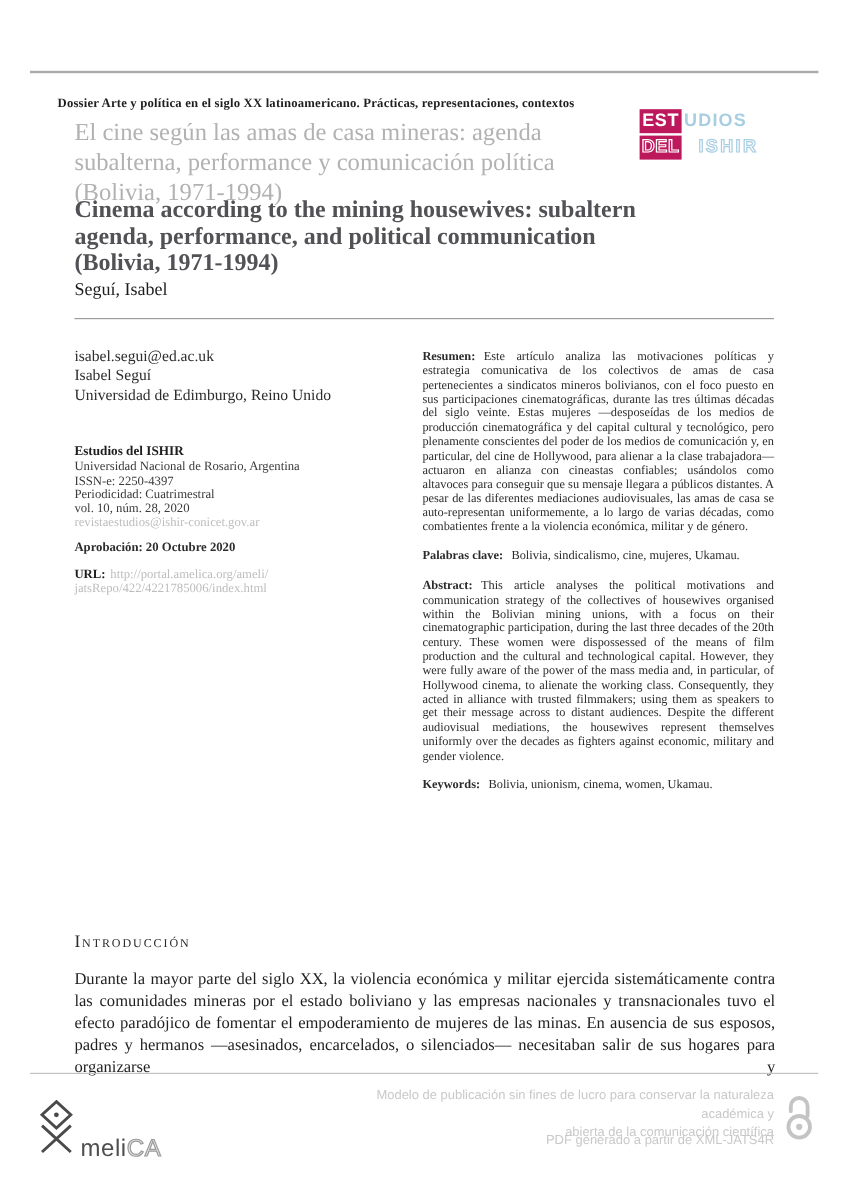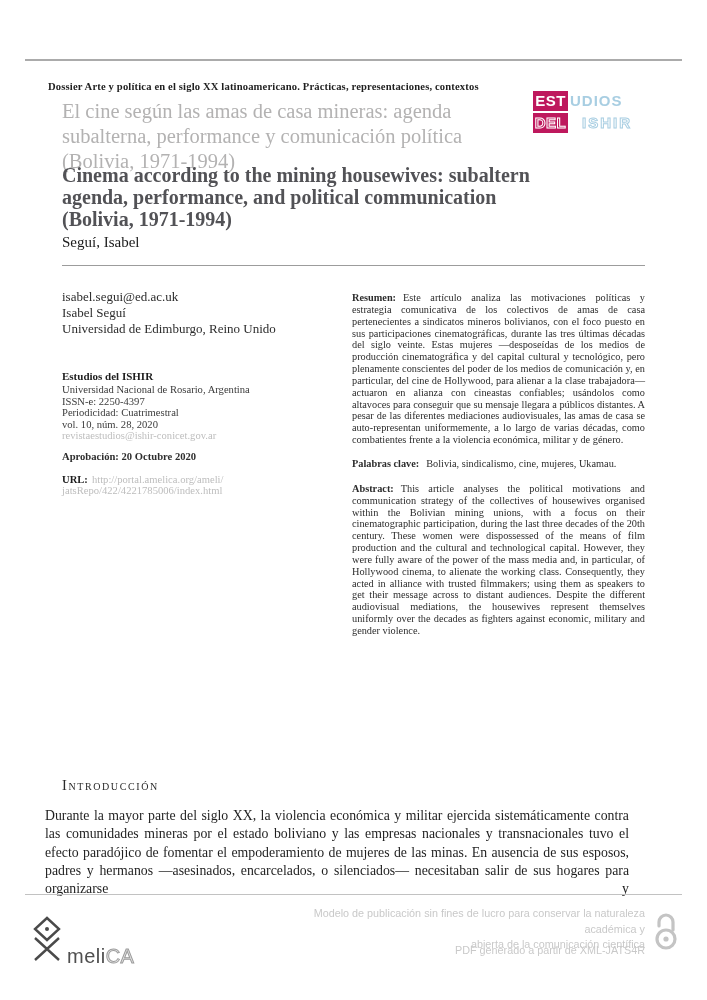--- a/index.html
+++ b/index.html
@@ -44,21 +44,21 @@
   .urlblock .lab{font-weight:bold;color:#1d1d1d;margin-right:4px;}
 
   
   .col-right{position:absolute;left:352px;top:292px;width:293px;font-size:10.3px;line-height:11.85px;
              color:#2c2c2c;text-align:justify;}
   .col-right p{margin:0 0 12.5px 0;}
   .col-right .lab{font-weight:bold;margin-right:7px;}
 
   .intro-heading{position:absolute;left:62px;top:777px;font-size:14.5px;font-variant:small-caps;
                  letter-spacing:1.6px;color:#2a2a2a;}
-  .intro-para{position:absolute;left:45px;top:807px;width:584px;font-size:13.8px;line-height:18.3px;
+  .intro-para{position:absolute;left:62px;top:807px;width:584px;font-size:13.8px;line-height:18.3px;
               color:#1f1f1f;text-align:justify;text-align-last:justify;}
 
   
   .amelica{position:absolute;left:30px;top:915px;display:flex;align-items:flex-end;}
   .amelica .wordmark{font-family:"Liberation Sans",sans-serif;font-size:20px;letter-spacing:.5px;
                      margin-left:3px;transform:translateY(2px);}
   .amelica .wm-dark{color:#4f4f4f;}
   .amelica .wm-outline{color:#e8e8e8;-webkit-text-stroke:1px #9c9c9c;}
   .tagline{position:absolute;left:260px;top:906px;width:385px;text-align:right;
            font-family:"Liberation Sans",sans-serif;font-size:10.8px;line-height:15.5px;color:#c9c9c9;}
@@ -114,20 +114,21 @@
         <span class="lab">URL:</span><span class="gray">http://portal.amelica.org/ameli/</span>
       </div>
       <div class="gray">jatsRepo/422/4221785006/index.html</div>
     </div>
   </div>
 
   <div class="col-right">
     <p><span class="lab">Resumen:</span><span>Este artículo analiza las motivaciones políticas y estrategia comunicativa de los colectivos de amas de casa pertenecientes a sindicatos mineros bolivianos, con el foco puesto en sus participaciones cinematográficas, durante las tres últimas décadas del siglo veinte. Estas mujeres —desposeídas de los medios de producción cinematográfica y del capital cultural y tecnológico, pero plenamente conscientes del poder de los medios de comunicación y, en particular, del cine de Hollywood, para alienar a la clase trabajadora— actuaron en alianza con cineastas confiables; usándolos como altavoces para conseguir que su mensaje llegara a públicos distantes. A pesar de las diferentes mediaciones audiovisuales, las amas de casa se auto-representan uniformemente, a lo largo de varias décadas, como combatientes frente a la violencia económica, militar y de género.</span></p>
     <p><span class="lab">Palabras clave:</span><span>Bolivia, sindicalismo, cine, mujeres, Ukamau.</span></p>
     <p><span class="lab">Abstract:</span><span>This article analyses the political motivations and communication strategy of the collectives of housewives organised within the Bolivian mining unions, with a focus on their cinematographic participation, during the last three decades of the 20th century. These women were dispossessed of the means of film production and the cultural and technological capital. However, they were fully aware of the power of the mass media and, in particular, of Hollywood cinema, to alienate the working class. Consequently, they acted in alliance with trusted filmmakers; using them as speakers to get their message across to distant audiences. Despite the different audiovisual mediations, the housewives represent themselves uniformly over the decades as fighters against economic, military and gender violence.</span></p>
+    <p><span class="lab">Keywords:</span><span>Bolivia, unionism, cinema, women, Ukamau.</span></p>
   </div>
 
   <div class="intro-heading">Introducción</div>
   <div class="intro-para">Durante la mayor parte del siglo XX, la violencia económica y militar ejercida sistemáticamente contra las comunidades mineras por el estado boliviano y las empresas nacionales y transnacionales tuvo el efecto paradójico de fomentar el empoderamiento de mujeres de las minas. En ausencia de sus esposos, padres y hermanos —asesinados, encarcelados, o silenciados— necesitaban salir de sus hogares para organizarse y</div>
 
   <div class="rule r2"></div>
 
   <div class="amelica">
     <span>
       <svg width="34" height="47" viewBox="0 0 34 47">

